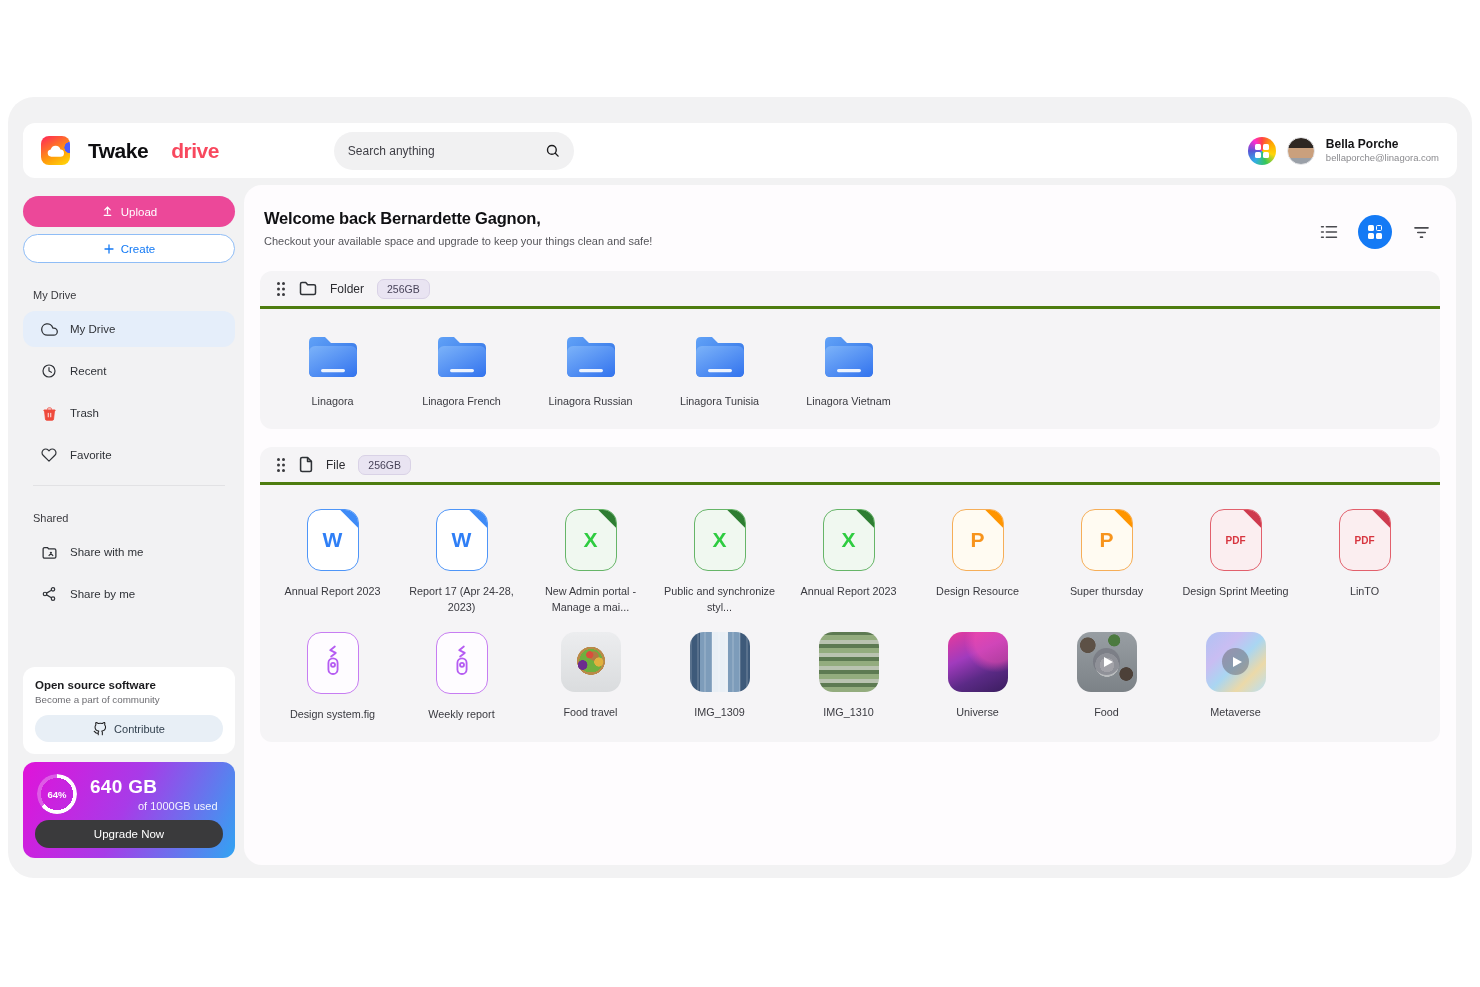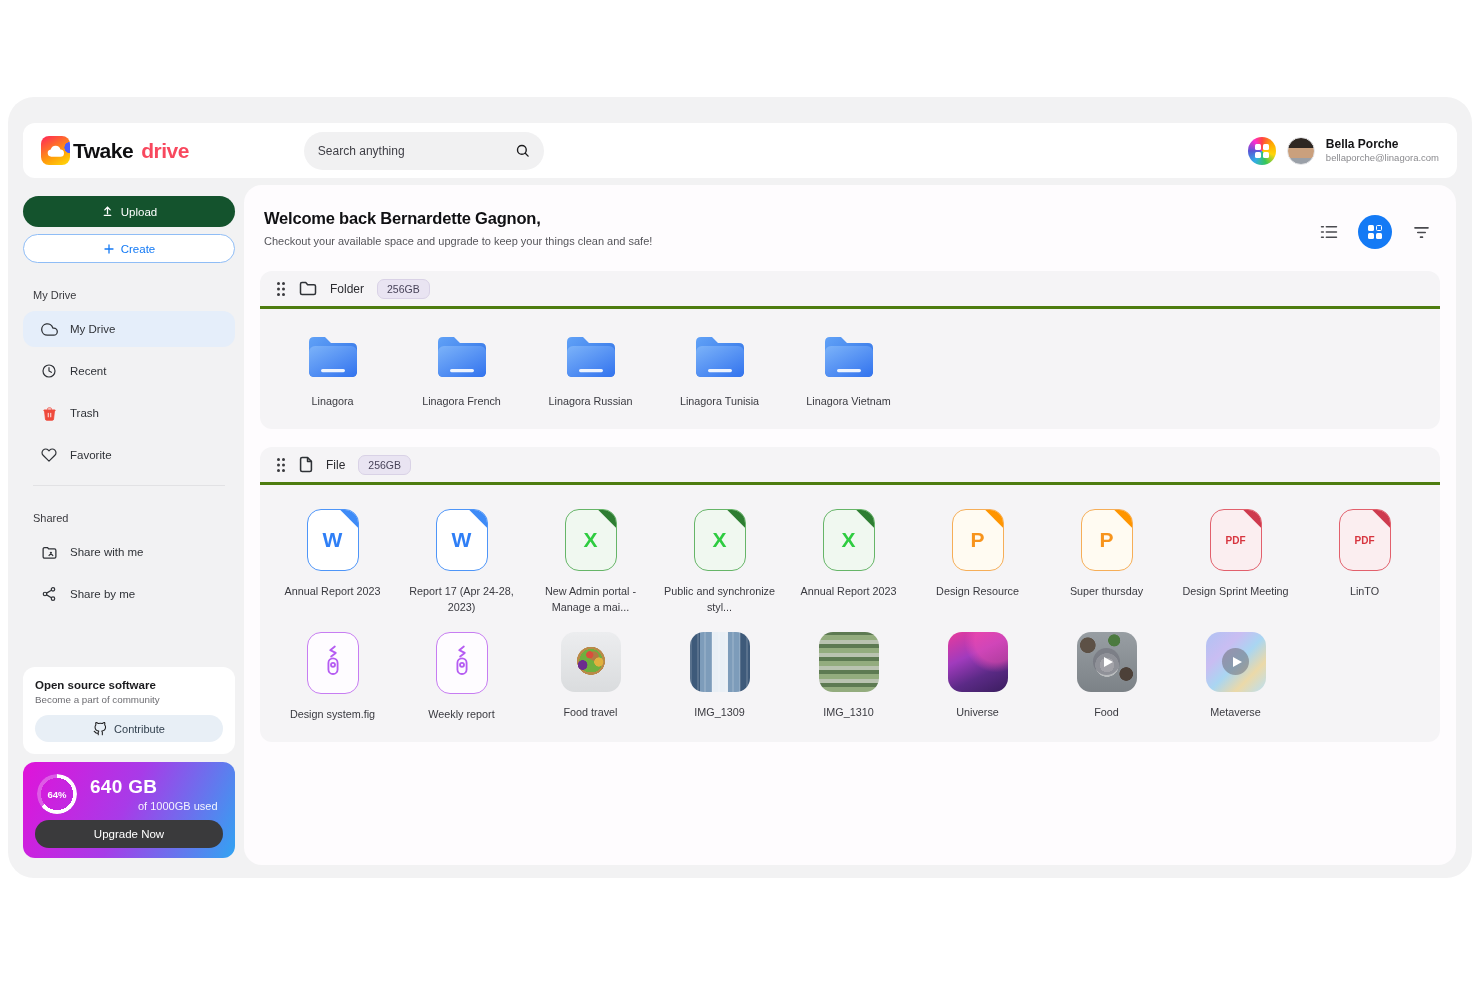--- a/index.html
+++ b/index.html
@@ -2,41 +2,41 @@
 <html><head>
 <meta charset="utf-8">
 <style>
   * { margin:0; padding:0; box-sizing:border-box; }
   html,body { width:1480px; height:987px; background:#ffffff; font-family:"Liberation Sans", sans-serif; overflow:hidden; }
 
   .frame { position:absolute; left:8px; top:97px; width:1464px; height:781px; background:#F2F2F3; border-radius:26px; }
 
   
   .topbar { position:absolute; left:15px; top:26px; right:15px; height:55px; background:#fff; border-radius:12px; display:flex; align-items:center; }
-  .logo { display:flex; align-items:center; gap:3px; margin-left:18px; cursor:pointer; }
+  .logo { display:flex; align-items:center; gap:18px; margin-left:18px; cursor:pointer; }
   .logo-mark { width:29px; height:29px; border-radius:8px;
     background: radial-gradient(circle at 100% 40%, #4D5DFB 0 16%, rgba(0,0,0,0) 17%),
                 linear-gradient(150deg,#FF2D55 5%, #FF9F0A 62%, #FFD60A 95%);
     display:flex; align-items:center; justify-content:center; }
   .logo-word { font-size:21px; font-weight:bold; color:#0E0E10; letter-spacing:-0.5px; }
   .logo-word2 { font-size:21px; font-weight:bold; color:#F8485E; margin-left:5px; letter-spacing:-0.5px; }
   .search { margin-left:115px; width:240px; height:38px; background:#F1F1F2; border-radius:19px; display:flex; align-items:center; padding:0 14px; }
   .search input { flex:1; border:none; background:transparent; outline:none; font-size:12px; color:#2F2F33; font-family:"Liberation Sans", sans-serif; }
   .search input::placeholder { color:#3F3F46; }
   .top-right { margin-left:auto; margin-right:18px; display:flex; align-items:center; gap:11px; }
   .apps-btn { width:28px; height:28px; border-radius:50%; background:conic-gradient(#f44 0%, #fa0 15%, #ffd60a 30%, #35c759 45%, #32ade6 60%, #5856d6 75%, #ff2dcf 90%, #f44 100%); display:grid; grid-template-columns:6px 6px; grid-template-rows:6px 6px; gap:2px; align-content:center; justify-content:center; cursor:pointer; }
   .apps-btn span { background:#fff; border-radius:1.5px; }
   .avatar { width:28px; height:28px; border-radius:50%; background:linear-gradient(180deg,#2e2722 0 40%, #caa07d 40% 78%, #9aa0a8 78%); border:1px solid #e4e4e6; }
   .user-meta { display:flex; flex-direction:column; line-height:1.25; cursor:pointer; }
   .user-name { font-size:12px; font-weight:bold; color:#141416; }
   .user-email { font-size:9.5px; color:#8a8a8e; }
 
   
   .sidebar { position:absolute; left:15px; top:99px; width:212px; height:662px; display:flex; flex-direction:column; }
-  .btn-upload { height:31px; border-radius:16px; background:#14532d; color:#fff; font-size:11.5px; display:flex; align-items:center; justify-content:center; gap:7px; cursor:pointer; }
+  .btn-upload { height:31px; border-radius:16px; background:#ec4899; color:#fff; font-size:11.5px; display:flex; align-items:center; justify-content:center; gap:7px; cursor:pointer; }
   .btn-create { margin-top:7px; height:29px; border-radius:16px; background:#fff; border:1px solid #8FBDF6; color:#147AF5; font-size:11.5px; display:flex; align-items:center; justify-content:center; gap:6px; cursor:pointer; }
   .side-label { margin:26px 0 10px 10px; font-size:11px; color:#3A3A3E; }
   .side-item { height:36px; display:flex; align-items:center; gap:12px; padding-left:17px; border-radius:12px; cursor:pointer; margin-bottom:6px; }
   .side-item.active { background:#E5EEFA; }
   .slabel { font-size:11.5px; color:#2F3237; }
   .side-divider { height:1px; background:#E2E2E4; margin:6px 10px 0 10px; }
   .sicon { width:18px; height:18px; display:flex; align-items:center; justify-content:center; }
 
   .open-card { margin-top:auto; background:#fff; border-radius:12px; padding:12px 12px 12px 12px; }
   .open-title { font-size:11.5px; font-weight:bold; color:#1B1B1E; }

